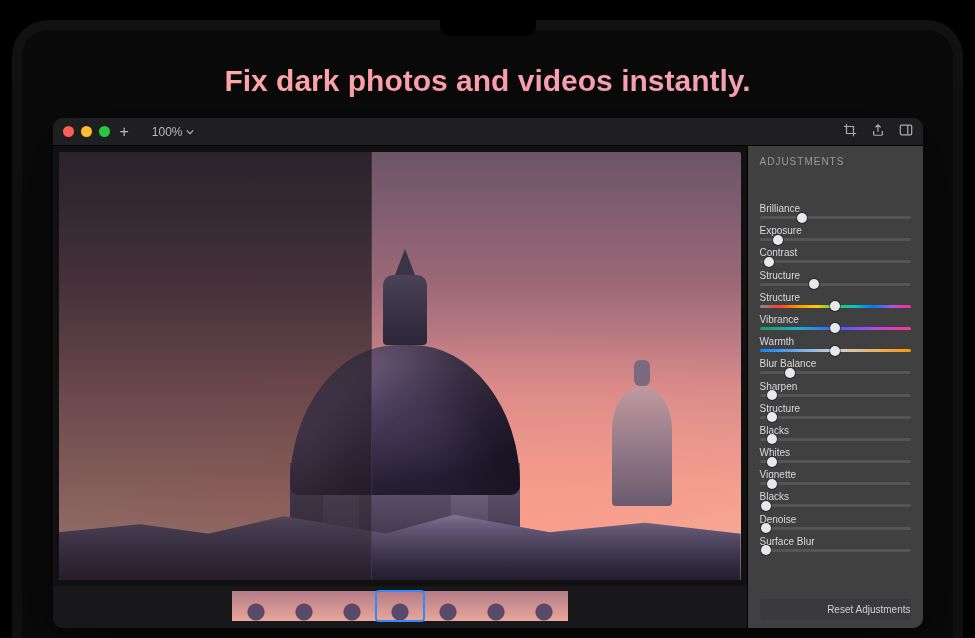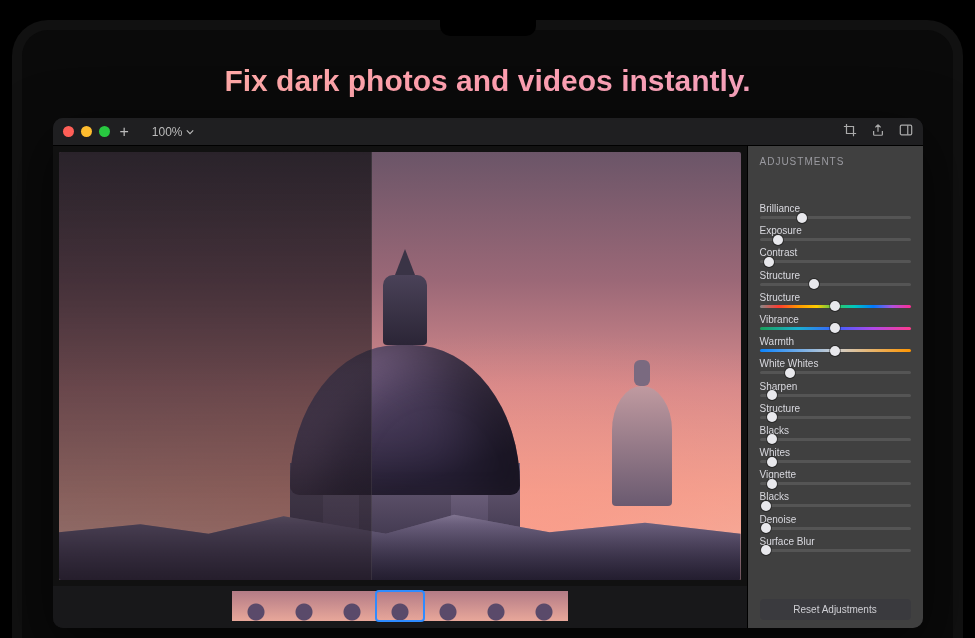--- a/index.html
+++ b/index.html
@@ -190,21 +190,21 @@
   .track.vib { background: linear-gradient(90deg,#1aa05a,#1ab0d0,#3a60ff,#b048e8,#ff3b8d); }
   .track.warm{ background: linear-gradient(90deg,#0a84ff,#d0d0d0,#ff9500); }
   .knob {
     position:absolute; top:50%; transform:translate(-50%,-50%);
     width:10px; height:10px; border-radius:50%;
     background:#e8e8ec; box-shadow:0 0 0 1px rgba(0,0,0,.4);
   }
   .reset {
     margin-top:8px;
     background:#3a3a3e; color:#cfcfd4;
-    font-size:10px; text-align:center;
+    font-size:10px; text-align:right;
     padding:5px 0; border-radius:4px;
     border:none;
   }
 </style>
 </head>
 <body>
 
 <div class="notch"></div>
 
 <div class="laptop">
@@ -312,21 +312,21 @@
                 <div class="knob" style="left: 50%;"></div>
               </div>
             </div>
             <div class="slider">
               <span class="slabel">Warmth</span>
               <div class="track warm">
                 <div class="knob" style="left: 50%;"></div>
               </div>
             </div>
             <div class="slider">
-              <span class="slabel">White Whites</span>
+              <span class="slabel">Blur Balance</span>
               <div class="track">
                 <div class="knob" style="left: 20%;"></div>
               </div>
             </div>
             <div class="slider">
               <span class="slabel">Sharpen</span>
               <div class="track">
                 <div class="knob" style="left: 8%;"></div>
               </div>
             </div>

